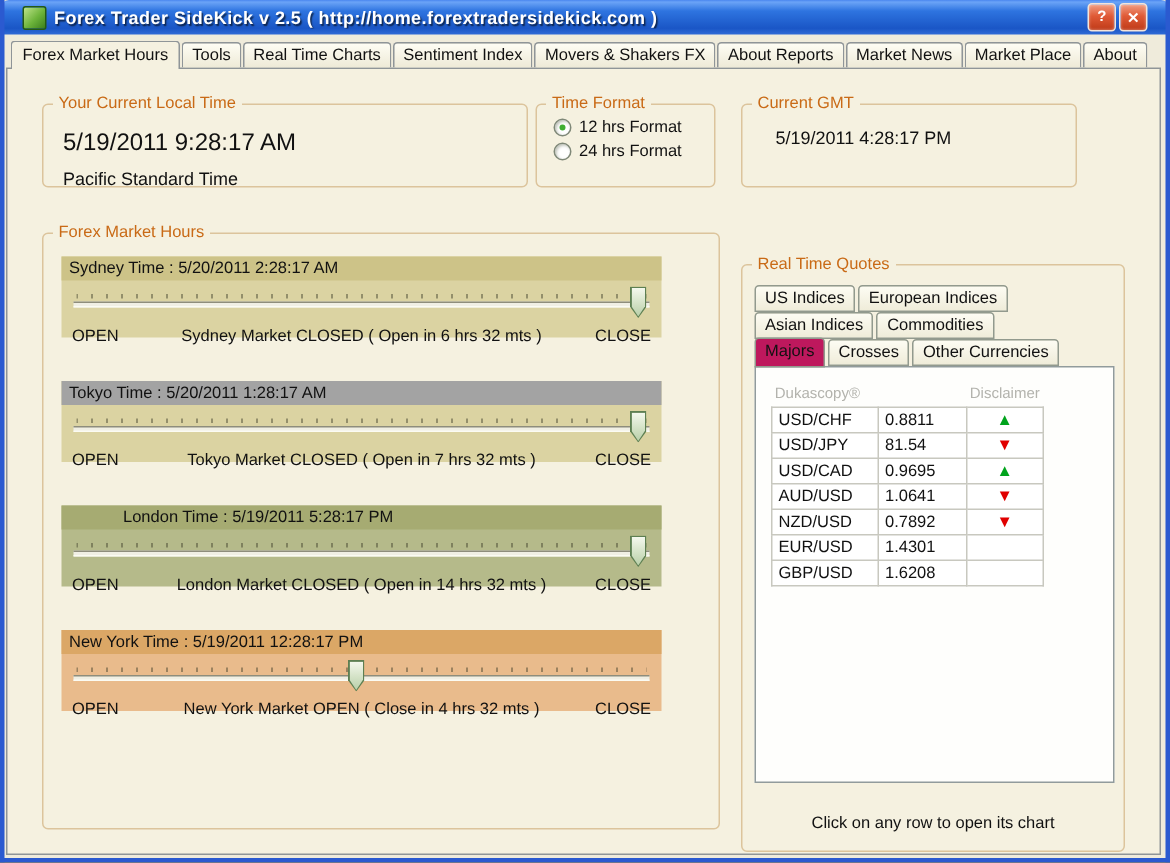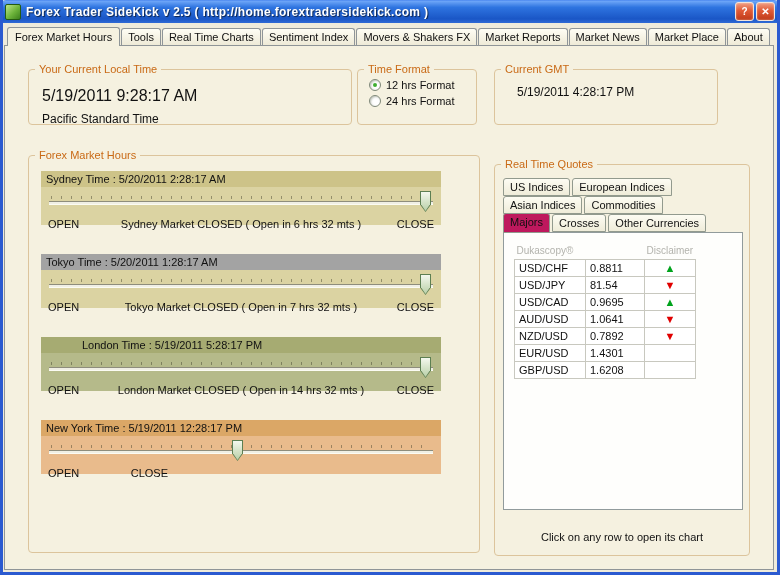--- a/index.html
+++ b/index.html
@@ -3,21 +3,21 @@
 <meta charset="utf-8">
 <style>
   html,body{margin:0;padding:0;background:#2e2e2e;}
   body{width:780px;height:575px;overflow:hidden;font-family:"Liberation Sans",sans-serif;font-size:11px;color:#111;}
   .window{position:relative;width:780px;height:575px;background:#efebdb;}
   .frame{position:absolute;inset:0;border:3px solid #2b5ad0;border-top:none;pointer-events:none;z-index:40;}
 
   
   .titlebar{position:absolute;top:0;left:0;right:0;height:23px;border-radius:6px 6px 0 0;
     background:linear-gradient(180deg,#4a86ef 0%,#6ba4f7 6%,#2e74e0 32%,#1a56c6 82%,#2f6ad6 100%);
-    display:flex;align-items:center;padding:0 5px;gap:5px;box-sizing:border-box;}
+    display:flex;align-items:center;padding:0 15px;gap:5px;box-sizing:border-box;}
   .app-icon{width:14px;height:14px;border-radius:2px;border:1px solid #245a12;
     background:linear-gradient(135deg,#bfe48a,#6cb33a 55%,#3b7f1c);flex:0 0 auto;}
   .title-text{color:#fff;font-weight:bold;font-size:12px;text-shadow:1px 1px 1px rgba(0,0,0,.65);
     white-space:nowrap;overflow:hidden;flex:1;letter-spacing:.3px;}
   .tb-buttons{display:flex;gap:2px;}
   .tb-btn{width:17px;height:17px;border-radius:3px;border:1px solid #f3e4da;color:#fff;font-weight:bold;
     font-size:10px;display:flex;align-items:center;justify-content:center;
     background:linear-gradient(180deg,#f09d82,#e05a36 45%,#bf3a18);box-shadow:inset 0 0 2px rgba(255,255,255,.5);}
 
   
@@ -30,21 +30,21 @@
   .tabpage{position:absolute;left:4px;top:45px;width:770px;height:525px;border:1px solid #8f9598;
     background:#f5f1e0;box-sizing:border-box;}
 
   fieldset{position:absolute;margin:0;padding:0;border:1px solid #dcc49c;border-radius:4px;background:transparent;}
   legend{color:#c96a16;font-size:11px;padding:0 4px;margin-left:6px;}
 
   .g-local{left:23px;top:17px;width:322px;height:60px;}
   .g-format{left:352px;top:17px;width:118px;height:60px;}
   .g-gmt{left:489px;top:17px;width:222px;height:60px;}
   .g-hours{left:23px;top:103px;width:450px;height:402px;}
-  .g-quotes{left:489px;top:112px;width:254px;height:396px;}
+  .g-quotes{left:489px;top:124px;width:254px;height:396px;}
 
   .line1{margin:12px 0 0 13px;font-size:16px;}
   .line2{margin:7px 0 0 13px;font-size:12px;}
   .gmt-line{margin:10px 0 0 22px;font-size:12px;}
 
   .radio-row{display:flex;align-items:center;gap:5px;margin:4px 0 0 11px;cursor:default;}
   .radio{width:12px;height:12px;border-radius:50%;background:#fff;border:1px solid #7f8878;box-sizing:border-box;
     box-shadow:inset 1px 1px 2px rgba(110,120,100,.45);position:relative;flex:0 0 auto;}
   .radio.checked::after{content:"";position:absolute;left:3px;top:3px;width:4px;height:4px;border-radius:50%;background:#3fae32;}
 
@@ -96,21 +96,21 @@
       <span class="tb-btn">✕</span>
     </span>
   </div>
 
   <div class="maintabs">
     <span class="mtab active">Forex Market Hours</span>
     <span class="mtab">Tools</span>
     <span class="mtab">Real Time Charts</span>
     <span class="mtab">Sentiment Index</span>
     <span class="mtab">Movers &amp; Shakers FX</span>
-    <span class="mtab">Market Reports</span>
+    <span class="mtab">About Reports</span>
     <span class="mtab">Market News</span>
     <span class="mtab">Market Place</span>
     <span class="mtab">About</span>
   </div>
 
   <div class="tabpage">
 
     <fieldset class="g-local">
       <legend>Your Current Local Time</legend>
       <div class="line1">5/19/2011 9:28:17 AM</div>
@@ -182,20 +182,21 @@
 
         <div class="market" style="background: rgb(233, 187, 140);">
           <div class="m-header" style="background: rgb(219, 167, 102);">New York Time : 5/19/2011 12:28:17 PM</div>
           <div class="m-track">
             <div class="ticks"></div>
             <div class="groove"></div>
             <div class="thumb" style="left: 49%;"></div>
           </div>
           <div class="m-labels">
             <span class="m-open">OPEN</span>
+            <span class="m-status">New York Market OPEN ( Close in 4 hrs 32 mts )</span>
             <span class="m-close">CLOSE</span>
           </div>
         </div>
 
       </div>
     </fieldset>
 
     <fieldset class="g-quotes">
       <legend>Real Time Quotes</legend>
 

